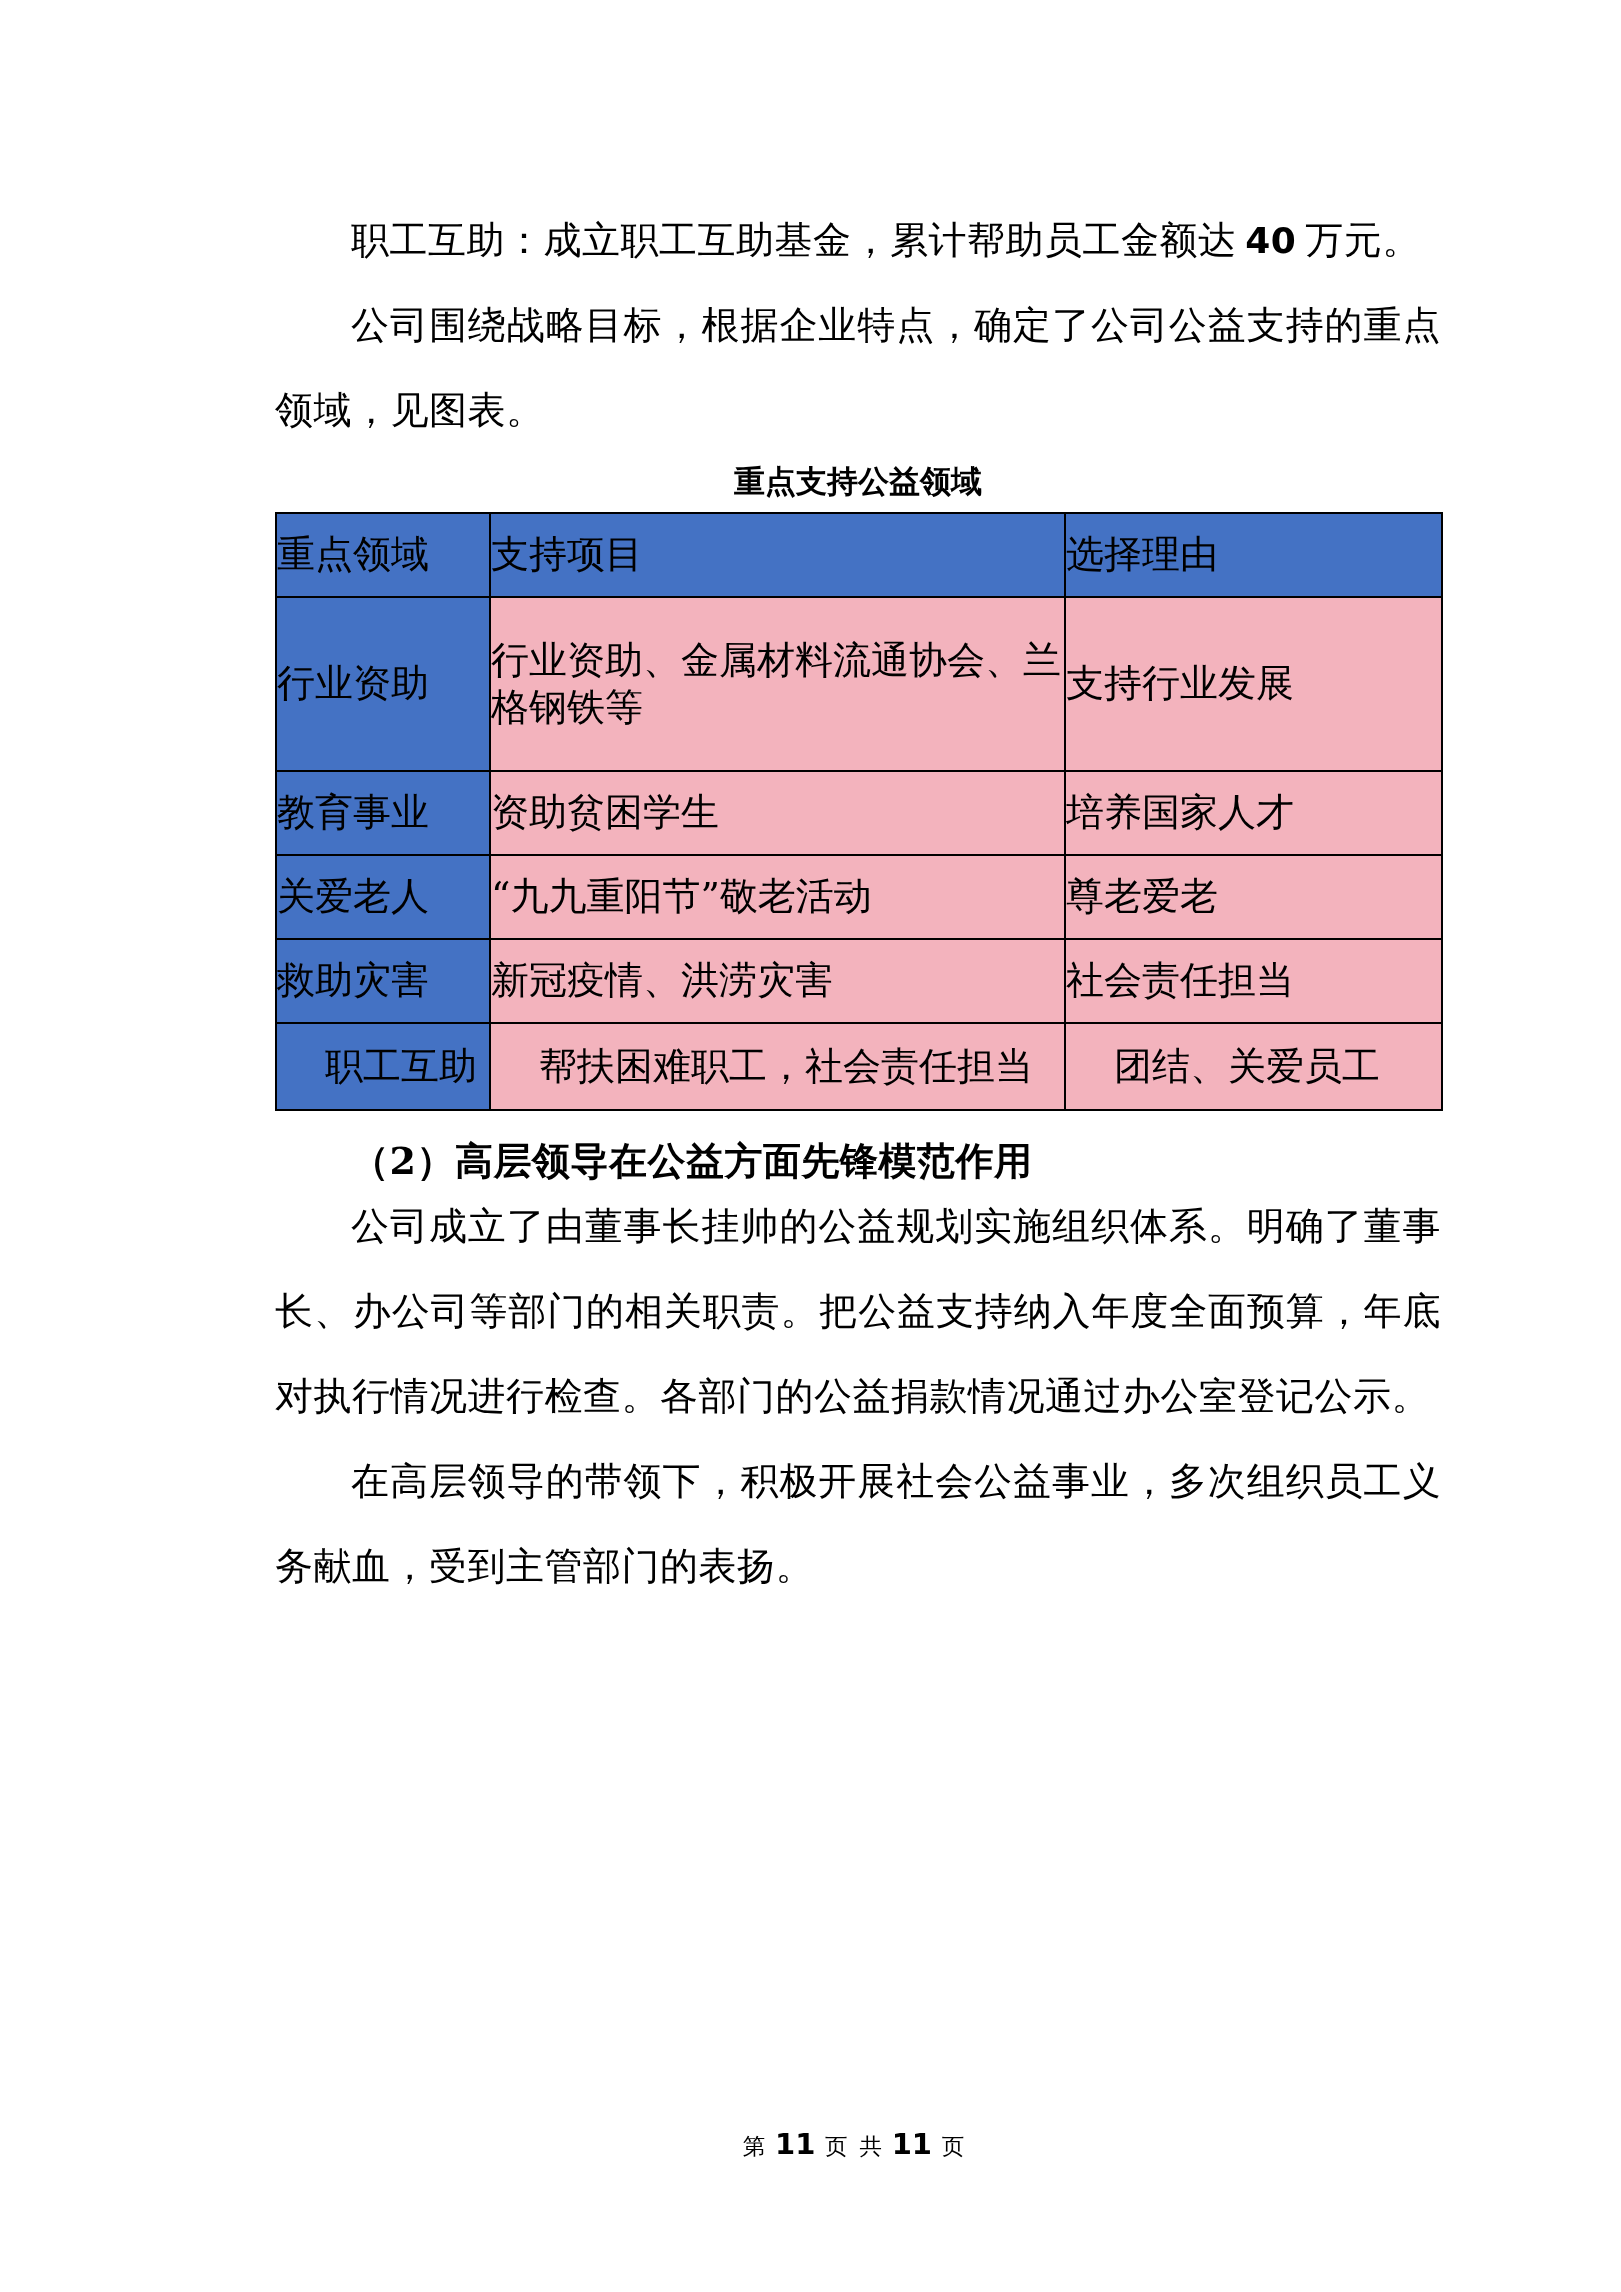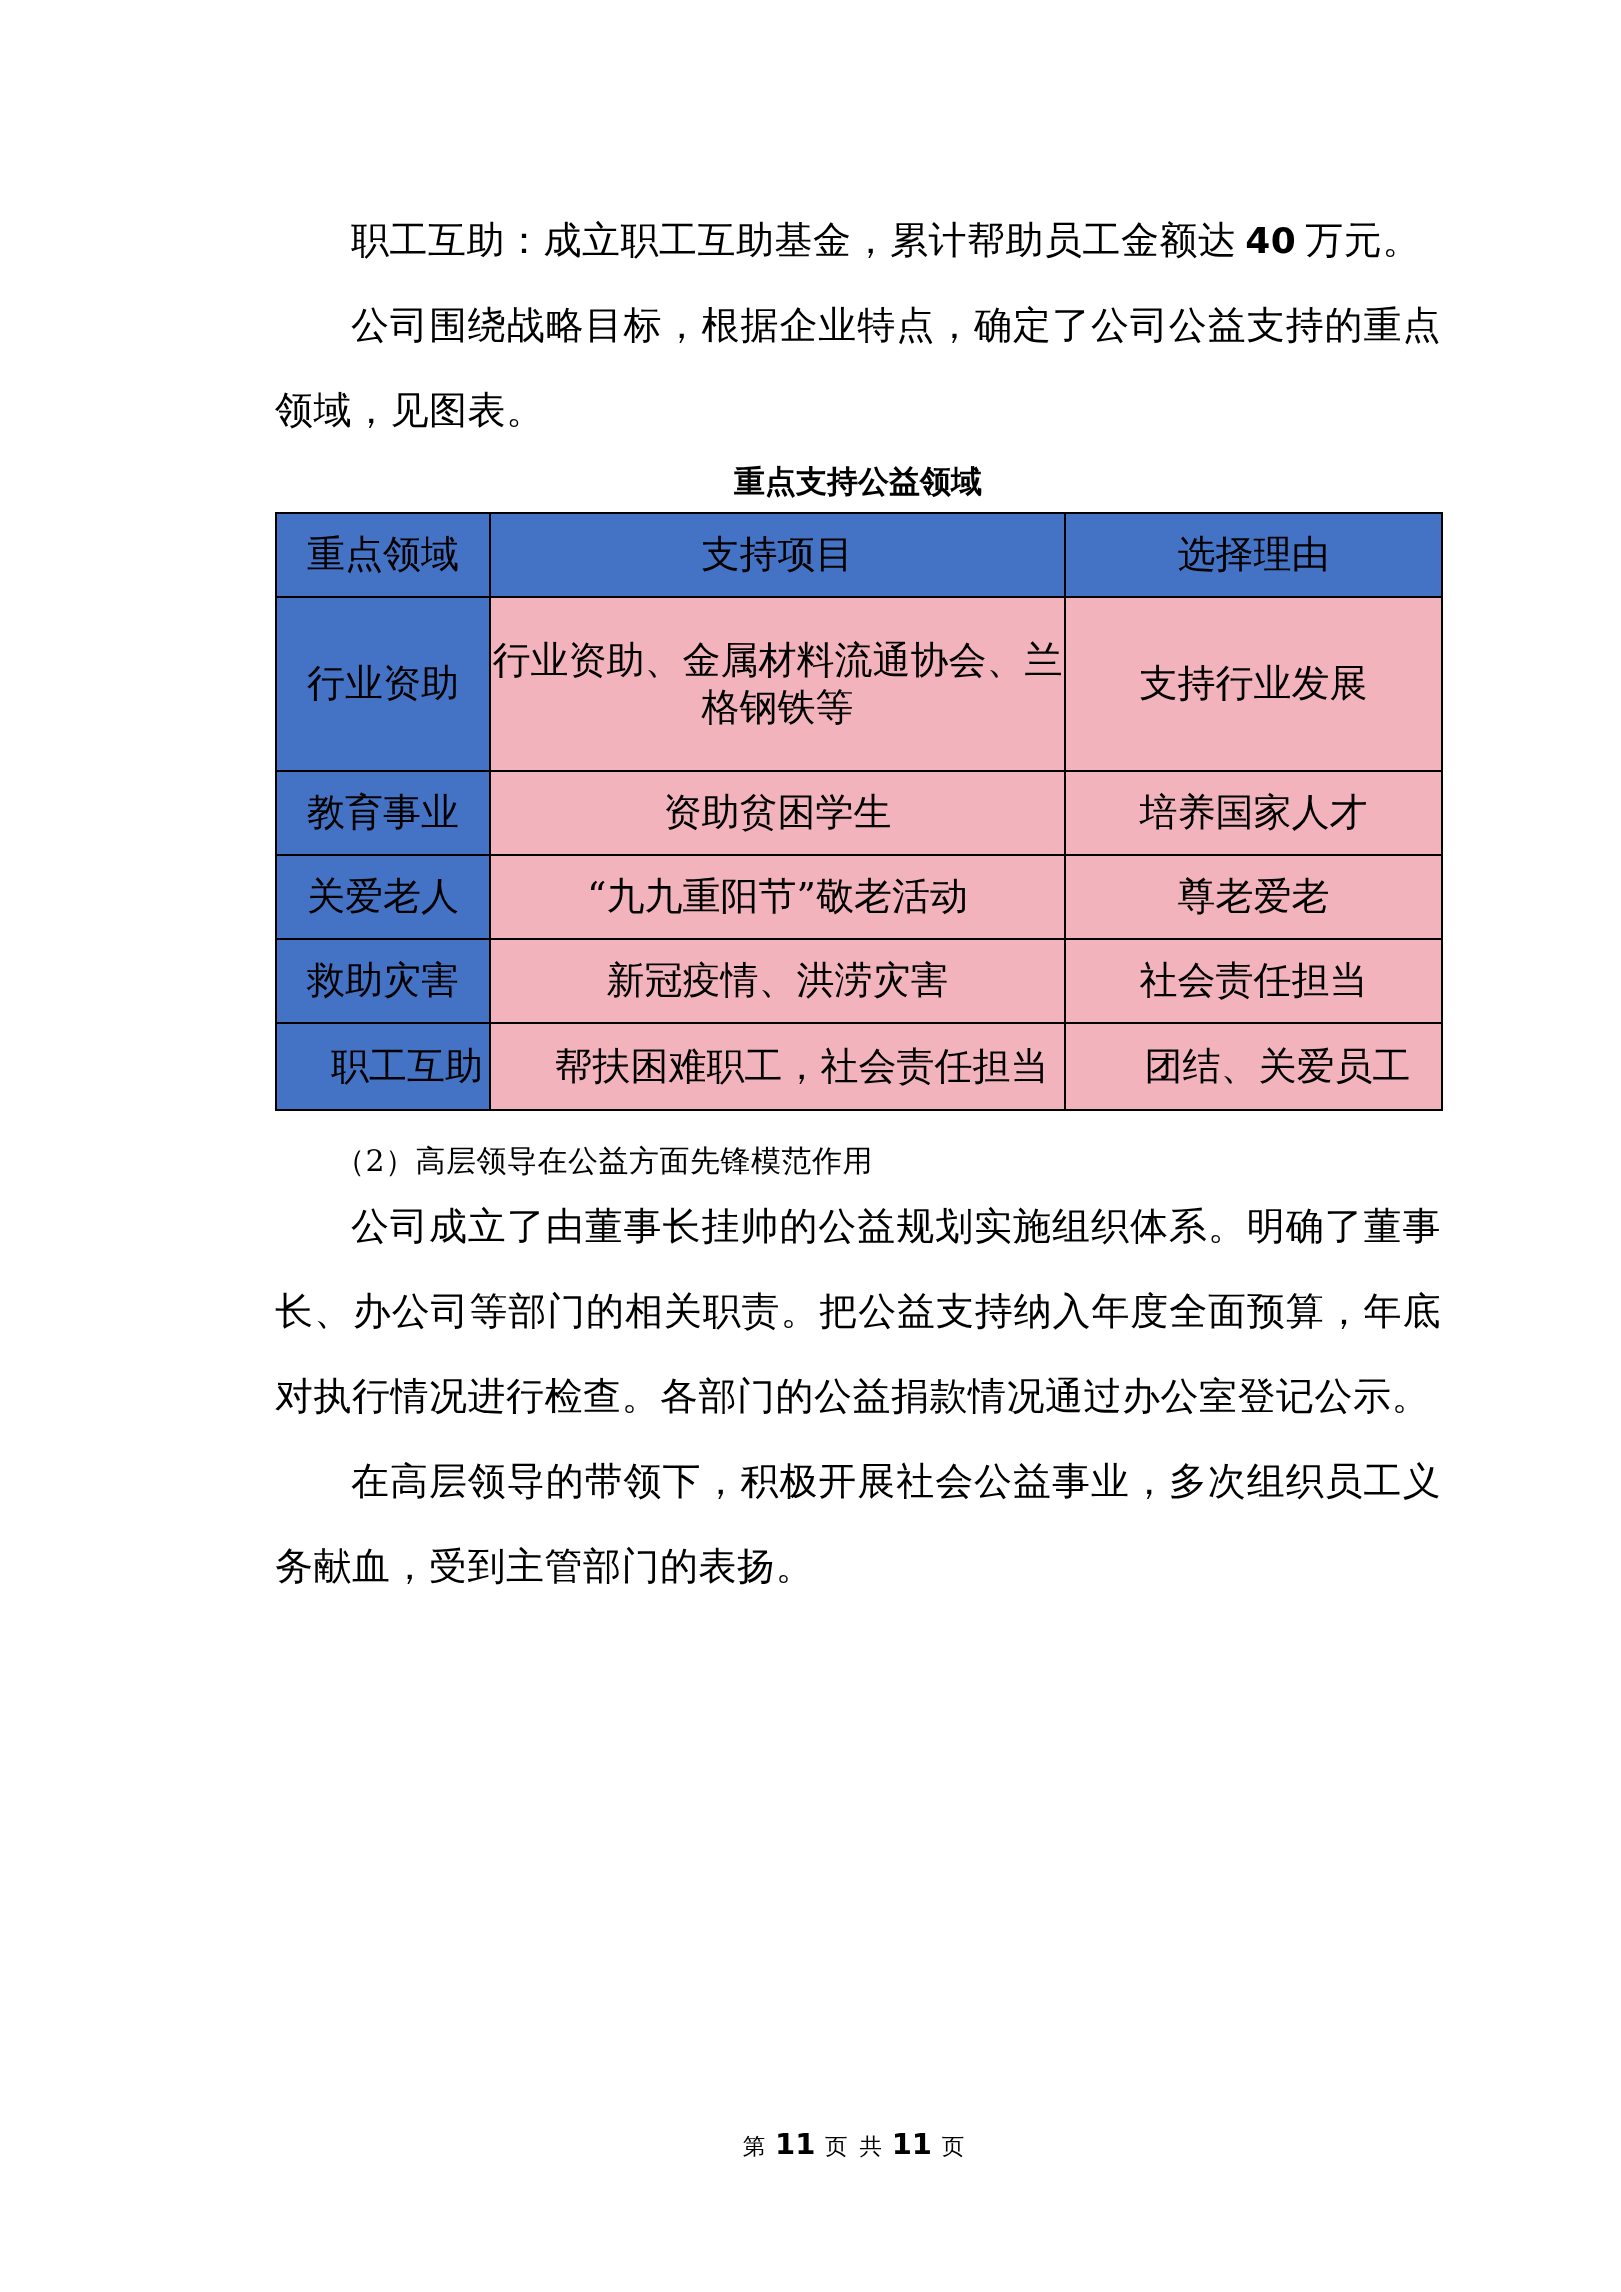--- a/index.html
+++ b/index.html
@@ -42,39 +42,39 @@
     line-height: 57px;
   }
   table.welfare-table {
     border-collapse: collapse;
     table-layout: fixed;
     width: 1166px;
   }
   table.welfare-table th,
   table.welfare-table td {
     border: 2px solid #000000;
-    text-align: center;
+    text-align: left;
     vertical-align: middle;
     padding: 0;
     font-size: 38px;
     font-weight: normal;
     line-height: 1.25;
     overflow: hidden;
   }
   table.welfare-table th { background: #4472C4; height: 82px; }
   td.area-cell { background: #4472C4; }
   td.pink-cell { background: #F3B3BD; }
   tr.row-industry td { height: 172px; }
   tr.row-std td { height: 82px; }
   tr.row-last td { height: 85px; padding-left: 48px; }
   .two-line { line-height: 86px; }
   h3.section-heading {
     margin: 25.5px 0 0 0;
-    font-size: 30px;
-    font-weight: normal;
+    font-size: 38px;
+    font-weight: bold;
     line-height: 47px;
     text-indent: 2em;
     letter-spacing: 0.5px;
   }
   .footer {
     position: absolute;
     top: 2127px;
     left: 0;
     width: 100%;
     text-align: center;

